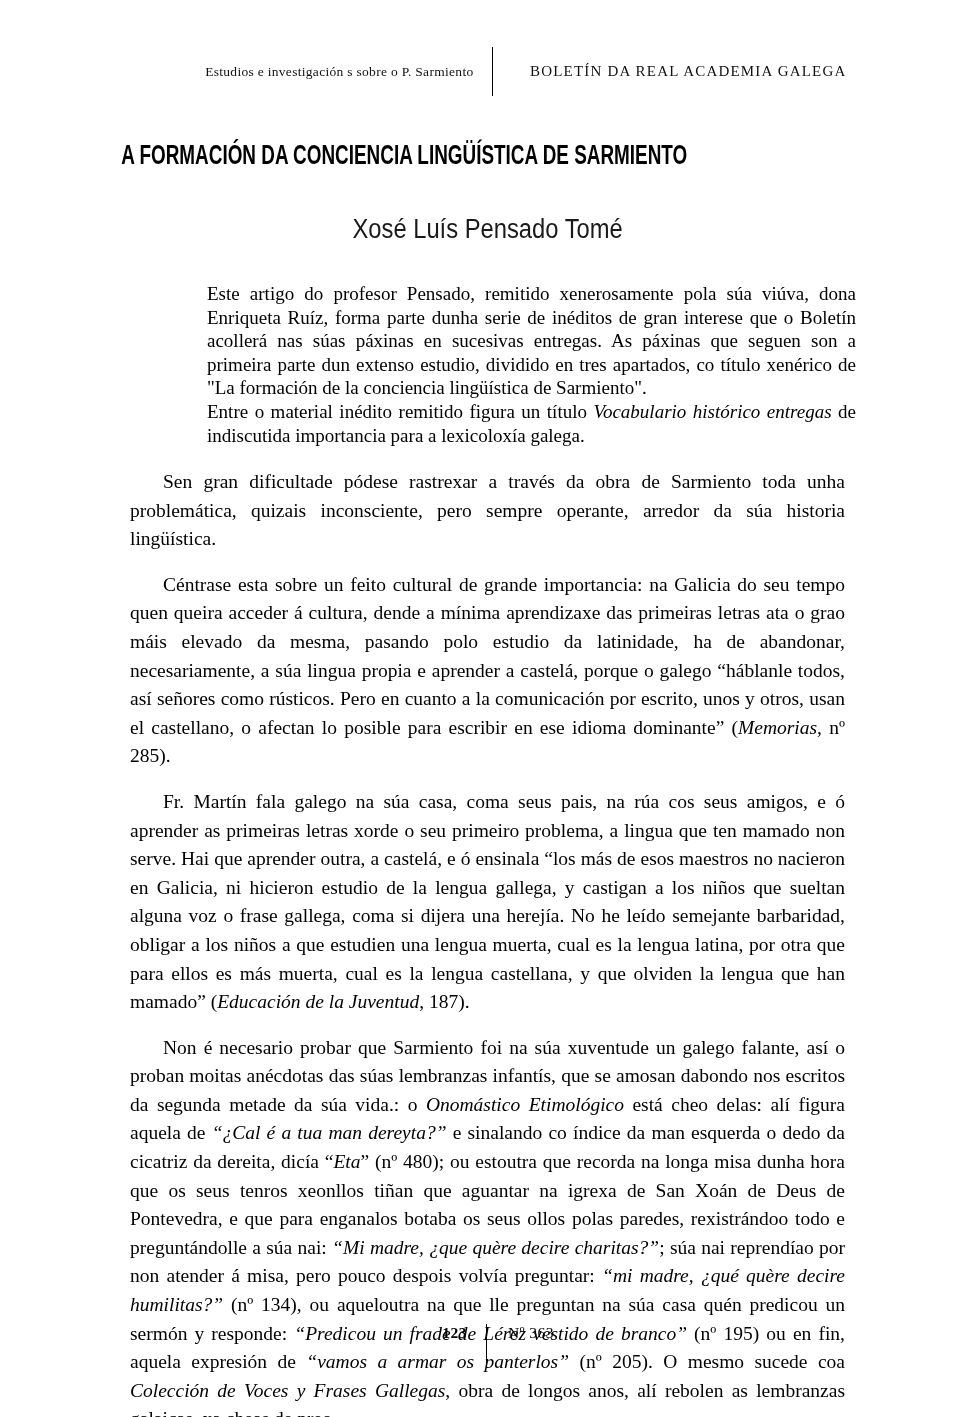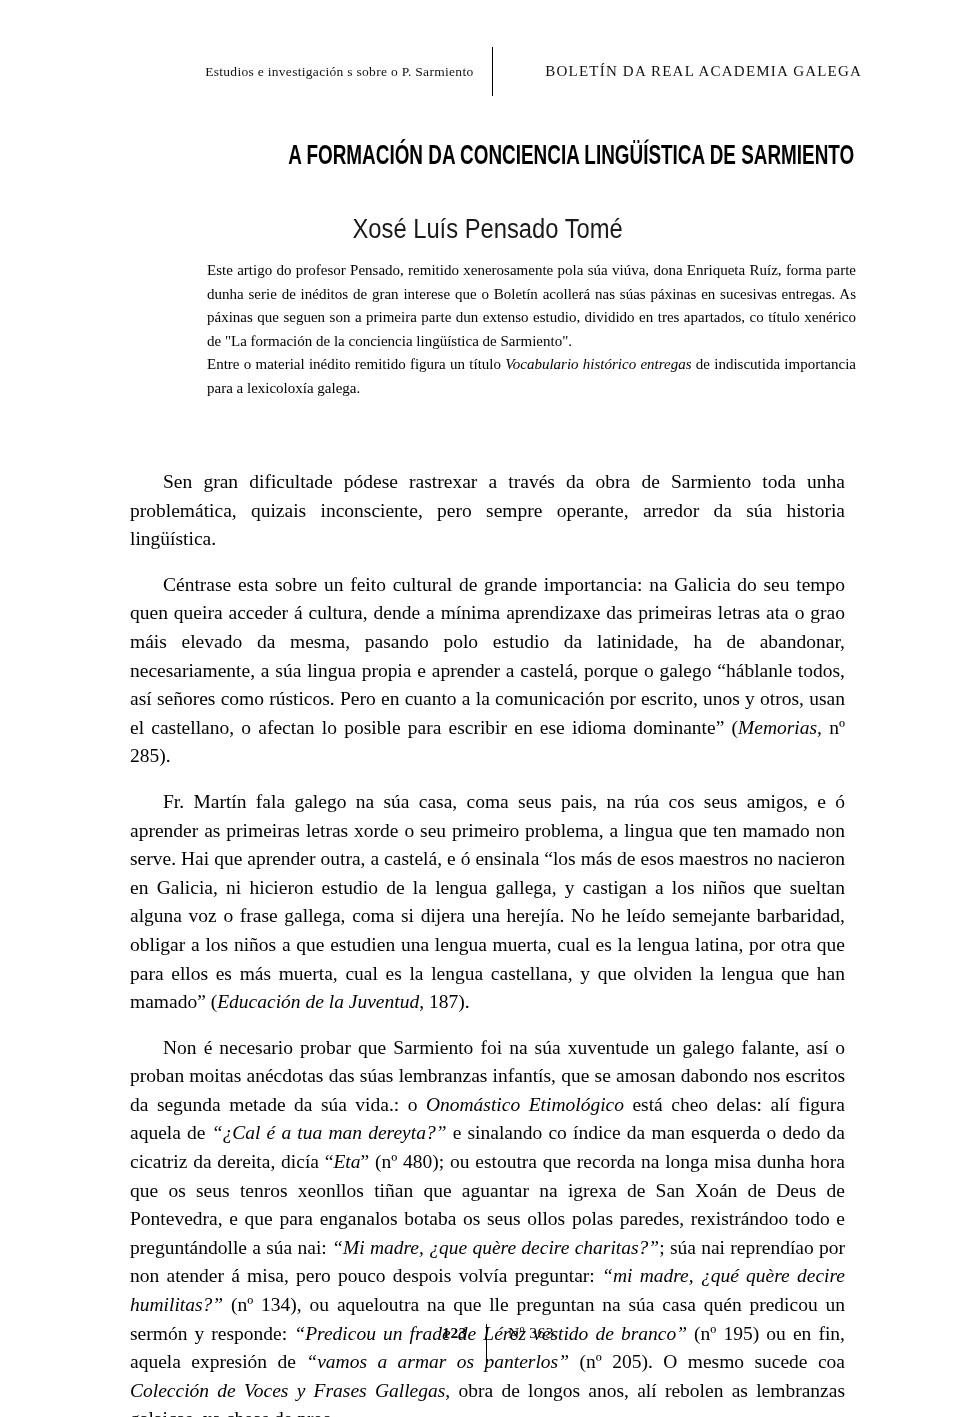--- a/index.html
+++ b/index.html
@@ -22,44 +22,44 @@
     display: flex; align-items: center;
   }
   .header-left {
     flex: 1 1 0; text-align: right; padding-right: 18px;
     font-size: 13.5px; letter-spacing: 0.3px; color: #111;
   }
   .header-divider {
     width: 1px; height: 49px; background: #000; flex: 0 0 auto;
   }
   .header-right {
-    flex: 1 1 0; text-align: right; padding-left: 22px;
+    flex: 1 1 0; text-align: center; padding-left: 22px;
     font-size: 15px; letter-spacing: 1.2px; color: #111;
   }
 
   
   .title {
     position: absolute; top: 140px; left: 0; width: 975px;
-    text-align: right;
+    text-align: left;
     font-family: "Liberation Sans", sans-serif;
     font-weight: bold; font-size: 27px; white-space: nowrap;
   }
   .title .squeeze { display: inline-block; transform: scaleX(0.70); transform-origin: 50% 50%; }
   .author {
     position: absolute; top: 214px; left: 0; width: 975px;
     text-align: center;
     font-family: "Liberation Sans", sans-serif;
     font-weight: 400; font-size: 27px; color: #1a1a1a; white-space: nowrap;
   }
   .author .squeeze { display: inline-block; transform: scaleX(0.88); transform-origin: 50% 50%; }
 
   
   .abstract {
-    position: absolute; top: 259px; left: 207px; width: 649px;
-    font-size: 15px; line-height: 23.6px; text-align: justify;
+    position: absolute; top: 282px; left: 207px; width: 649px;
+    font-size: 19px; line-height: 23.6px; text-align: justify;
   }
   .abstract-par { margin: 0; }
 
   
   .article-body {
     position: absolute; top: 451px; left: 113px; width: 749px;
     font-size: 19.5px; line-height: 28.6px; text-align: justify;
   }
   .body-par { margin: 17px; text-indent: 33px; }
 

